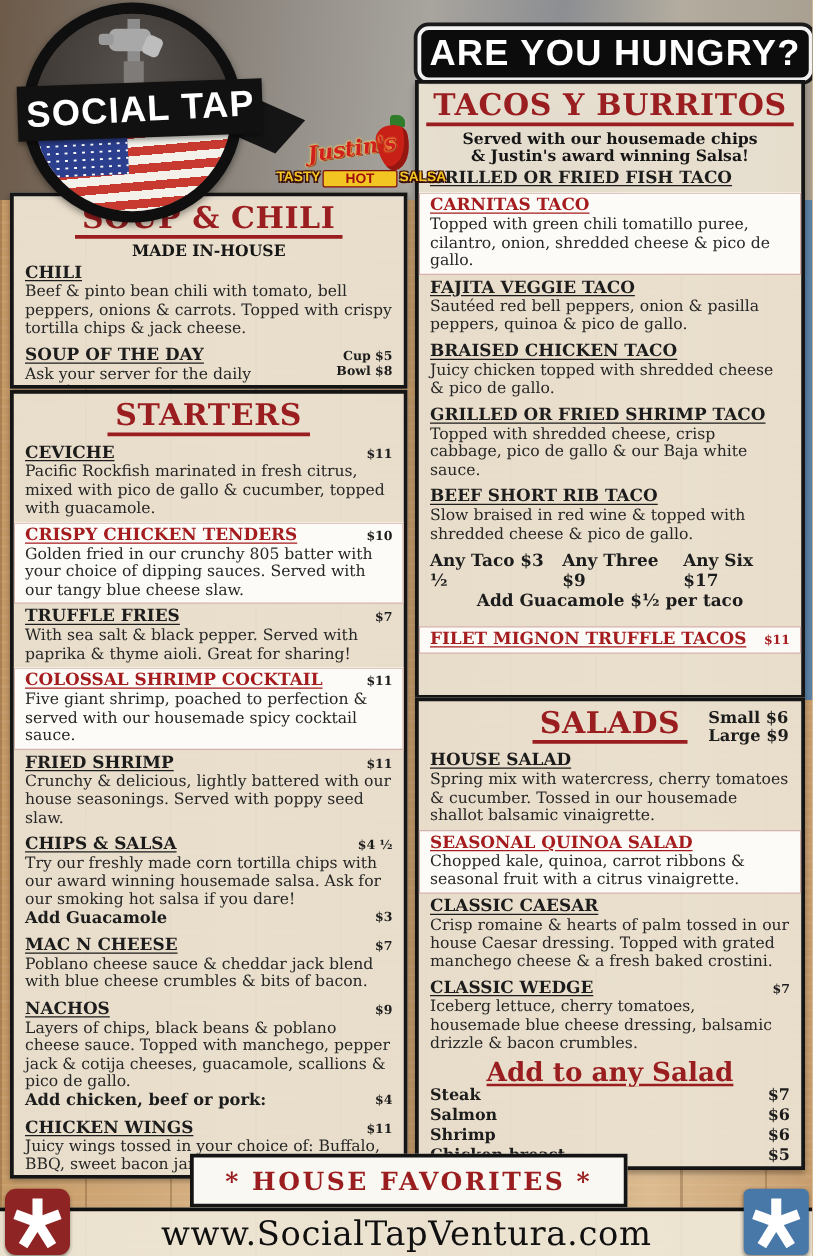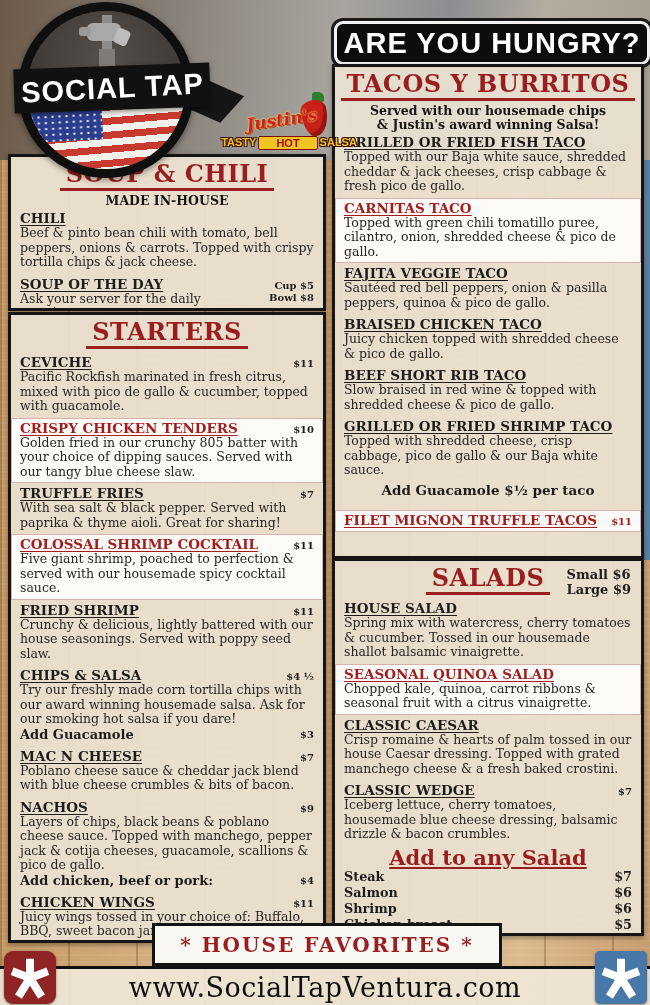--- a/index.html
+++ b/index.html
@@ -258,23 +258,20 @@
       </div>
     </div>
   <div class="menu-box" id="box-tacos">
       <div class="sec-title-wrap"><span class="sec-title">TACOS Y BURRITOS</span></div>
       <div class="sec-sub">Served with our housemade chips</div>
       <div class="sec-sub">&amp; Justin's award winning Salsa!</div>
       <div class="item">
         <div class="irow">
           <span class="iname">GRILLED OR FRIED FISH TACO</span>
         </div>
-        <div class="idescrow">
-          <span class="idesc">Topped with our Baja white sauce, shredded cheddar &amp; jack cheeses, crisp cabbage &amp; fresh pico de gallo.</span>
-        </div>
       </div>
       <div class="item hl">
         <div class="irow">
           <span class="iname red">CARNITAS TACO</span>
         </div>
         <div class="idescrow">
           <span class="idesc">Topped with green chili tomatillo puree, cilantro, onion, shredded cheese &amp; pico de gallo.</span>
         </div>
       </div>
       <div class="item">
@@ -288,33 +285,38 @@
       <div class="item">
         <div class="irow">
           <span class="iname">BRAISED CHICKEN TACO</span>
         </div>
         <div class="idescrow">
           <span class="idesc">Juicy chicken topped with shredded cheese &amp; pico de gallo.</span>
         </div>
       </div>
       <div class="item">
         <div class="irow">
+          <span class="iname">GRILLED OR FRIED SHRIMP TACO</span>
+        </div>
+        <div class="idescrow">
+          <span class="idesc">Topped with shredded cheese, crisp cabbage, pico de gallo &amp; our Baja white sauce.</span>
+        </div>
+      </div>
+      <div class="item">
+        <div class="irow">
           <span class="iname">BEEF SHORT RIB TACO</span>
         </div>
         <div class="idescrow">
           <span class="idesc">Slow braised in red wine &amp; topped with shredded cheese &amp; pico de gallo.</span>
         </div>
       </div>
-      <div class="item">
-        <div class="irow">
-          <span class="iname">GRILLED OR FRIED SHRIMP TACO</span>
-        </div>
-        <div class="idescrow">
-          <span class="idesc">Topped with shredded cheese, crisp cabbage, pico de gallo &amp; our Baja white sauce.</span>
-        </div>
+      <div class="tprice">
+        <span class="tpcol">Any Taco  $3 ½</span>
+        <span class="tpcol">Any Three $9</span>
+        <span class="tpcol">Any Six  $17</span>
       </div>
       <div class="tprice2">Add Guacamole  $½  per taco</div>
       <div class="item hl">
         <div class="irow">
           <span class="iname red">FILET MIGNON TRUFFLE TACOS</span>
           <span class="iprice red">$11</span>
         </div>
       </div>
     </div>
   <div class="menu-box" id="box-salads">

